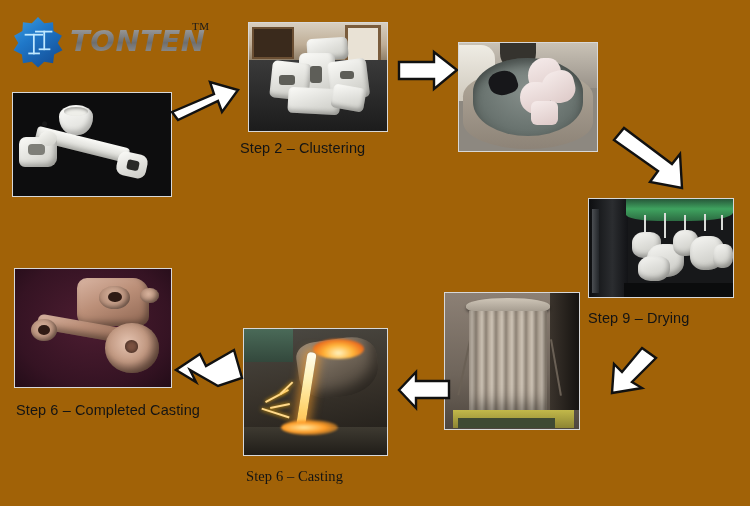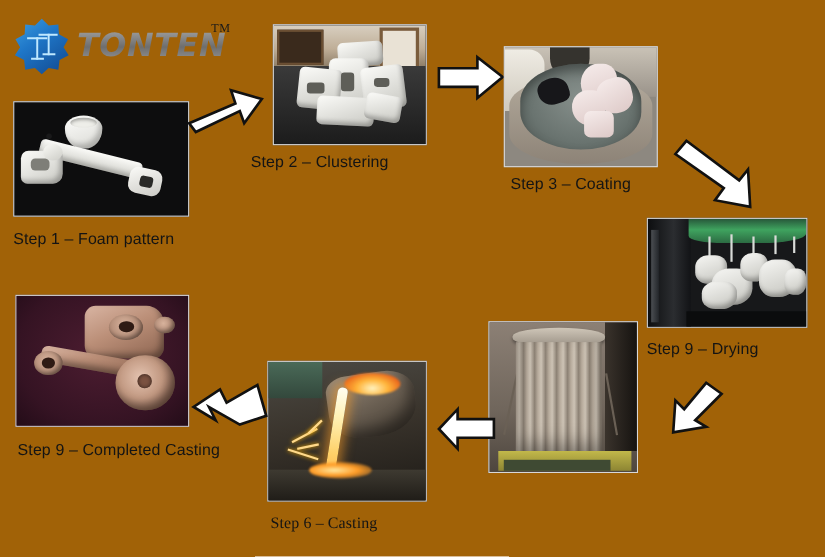--- a/index.html
+++ b/index.html
@@ -386,21 +386,20 @@
 
   <div class="photo p1-bg" style="left:12px; top:92px; width:160px; height:105px;">
     <div class="inner">
       <div class="p1-cup"></div>
       <div class="p1-arm"></div>
       <div class="p1-hub"></div>
       <div class="p1-boss"></div>
       <div class="p1-eye"></div>
     </div>
   </div>
-  <div class="caption" style="left:12px; top:210px;">Step 1 – Foam pattern</div>
 
   <div class="arrow" style="left:168px; top:68px;">
     <svg width="76" height="64" viewBox="0 0 76 64">
       <path d="M4 44 L46 26 L42 14 L70 22 L54 44 L50 33 L10 52 Z" fill="#ffffff" stroke="#111111" stroke-width="2.4" stroke-linejoin="miter"></path>
     </svg>
   </div>
 
   <div class="photo p2-bg" style="left:248px; top:22px; width:140px; height:110px;">
     <div class="inner">
       <div class="p2-wall"></div>
@@ -411,21 +410,21 @@
       <div class="p2-cl p2-b"></div>
       <div class="p2-cl p2-c"></div>
       <div class="p2-cl p2-d"></div>
       <div class="p2-cl p2-e"></div>
       <div class="p2-cl p2-f"></div>
       <div class="p2-hole" style="left:22%; top:48%; width:11%; height:9%;"></div>
       <div class="p2-hole" style="left:44%; top:40%; width:9%; height:16%;"></div>
       <div class="p2-hole" style="left:66%; top:44%; width:10%; height:8%;"></div>
     </div>
   </div>
-  <div class="caption" style="left:228px; top:140px;">Step 2 – Clustering</div>
+  <div class="caption" style="left:240px; top:140px;">Step 2 – Clustering</div>
 
   <div class="arrow" style="left:396px; top:48px;">
     <svg width="64" height="50" viewBox="0 0 64 50">
       <path d="M3 14 L38 14 L38 4 L61 22 L38 41 L38 31 L3 31 Z" fill="#ffffff" stroke="#111111" stroke-width="2.4" stroke-linejoin="miter"></path>
     </svg>
   </div>
 
   <div class="photo p3-bg" style="left:458px; top:42px; width:140px; height:110px;">
     <div class="inner">
       <div class="p3-back"></div>
@@ -433,21 +432,20 @@
       <div class="p3-dark"></div>
       <div class="p3-tankout"></div>
       <div class="p3-tankin"></div>
       <div class="p3-part p3-p1"></div>
       <div class="p3-part p3-p2"></div>
       <div class="p3-part p3-p3"></div>
       <div class="p3-part p3-p4"></div>
       <div class="p3-glove"></div>
     </div>
   </div>
-  <div class="caption" style="left:464px; top:160px;">Step 3 – Coating</div>
 
   <div class="arrow" style="left:608px; top:124px;">
     <svg width="82" height="72" viewBox="0 0 82 72">
       <path d="M6 16 L16 4 L64 40 L72 30 L74 64 L42 58 L50 47 L6 16 Z" fill="#ffffff" stroke="#111111" stroke-width="2.4" stroke-linejoin="miter"></path>
     </svg>
   </div>
 
   <div class="photo p4-bg" style="left:588px; top:198px; width:146px; height:100px;">
     <div class="inner">
       <div class="p4-left"></div>
@@ -521,15 +519,15 @@
     <div class="inner">
       <div class="p7-cloth"></div>
       <div class="p7-part p7-body"></div>
       <div class="p7-part p7-arm"></div>
       <div class="p7-flange p7-f1"></div>
       <div class="p7-flange p7-f2"></div>
       <div class="p7-flange p7-boss"></div>
       <div class="p7-pulley"></div>
     </div>
   </div>
-  <div class="caption" style="left:16px; top:402px;">Step 9 – Completed Casting</div>
+  <div class="caption" style="left:16px; top:402px;">Step 6 – Completed Casting</div>
 
 </div>
 
 </body></html>

